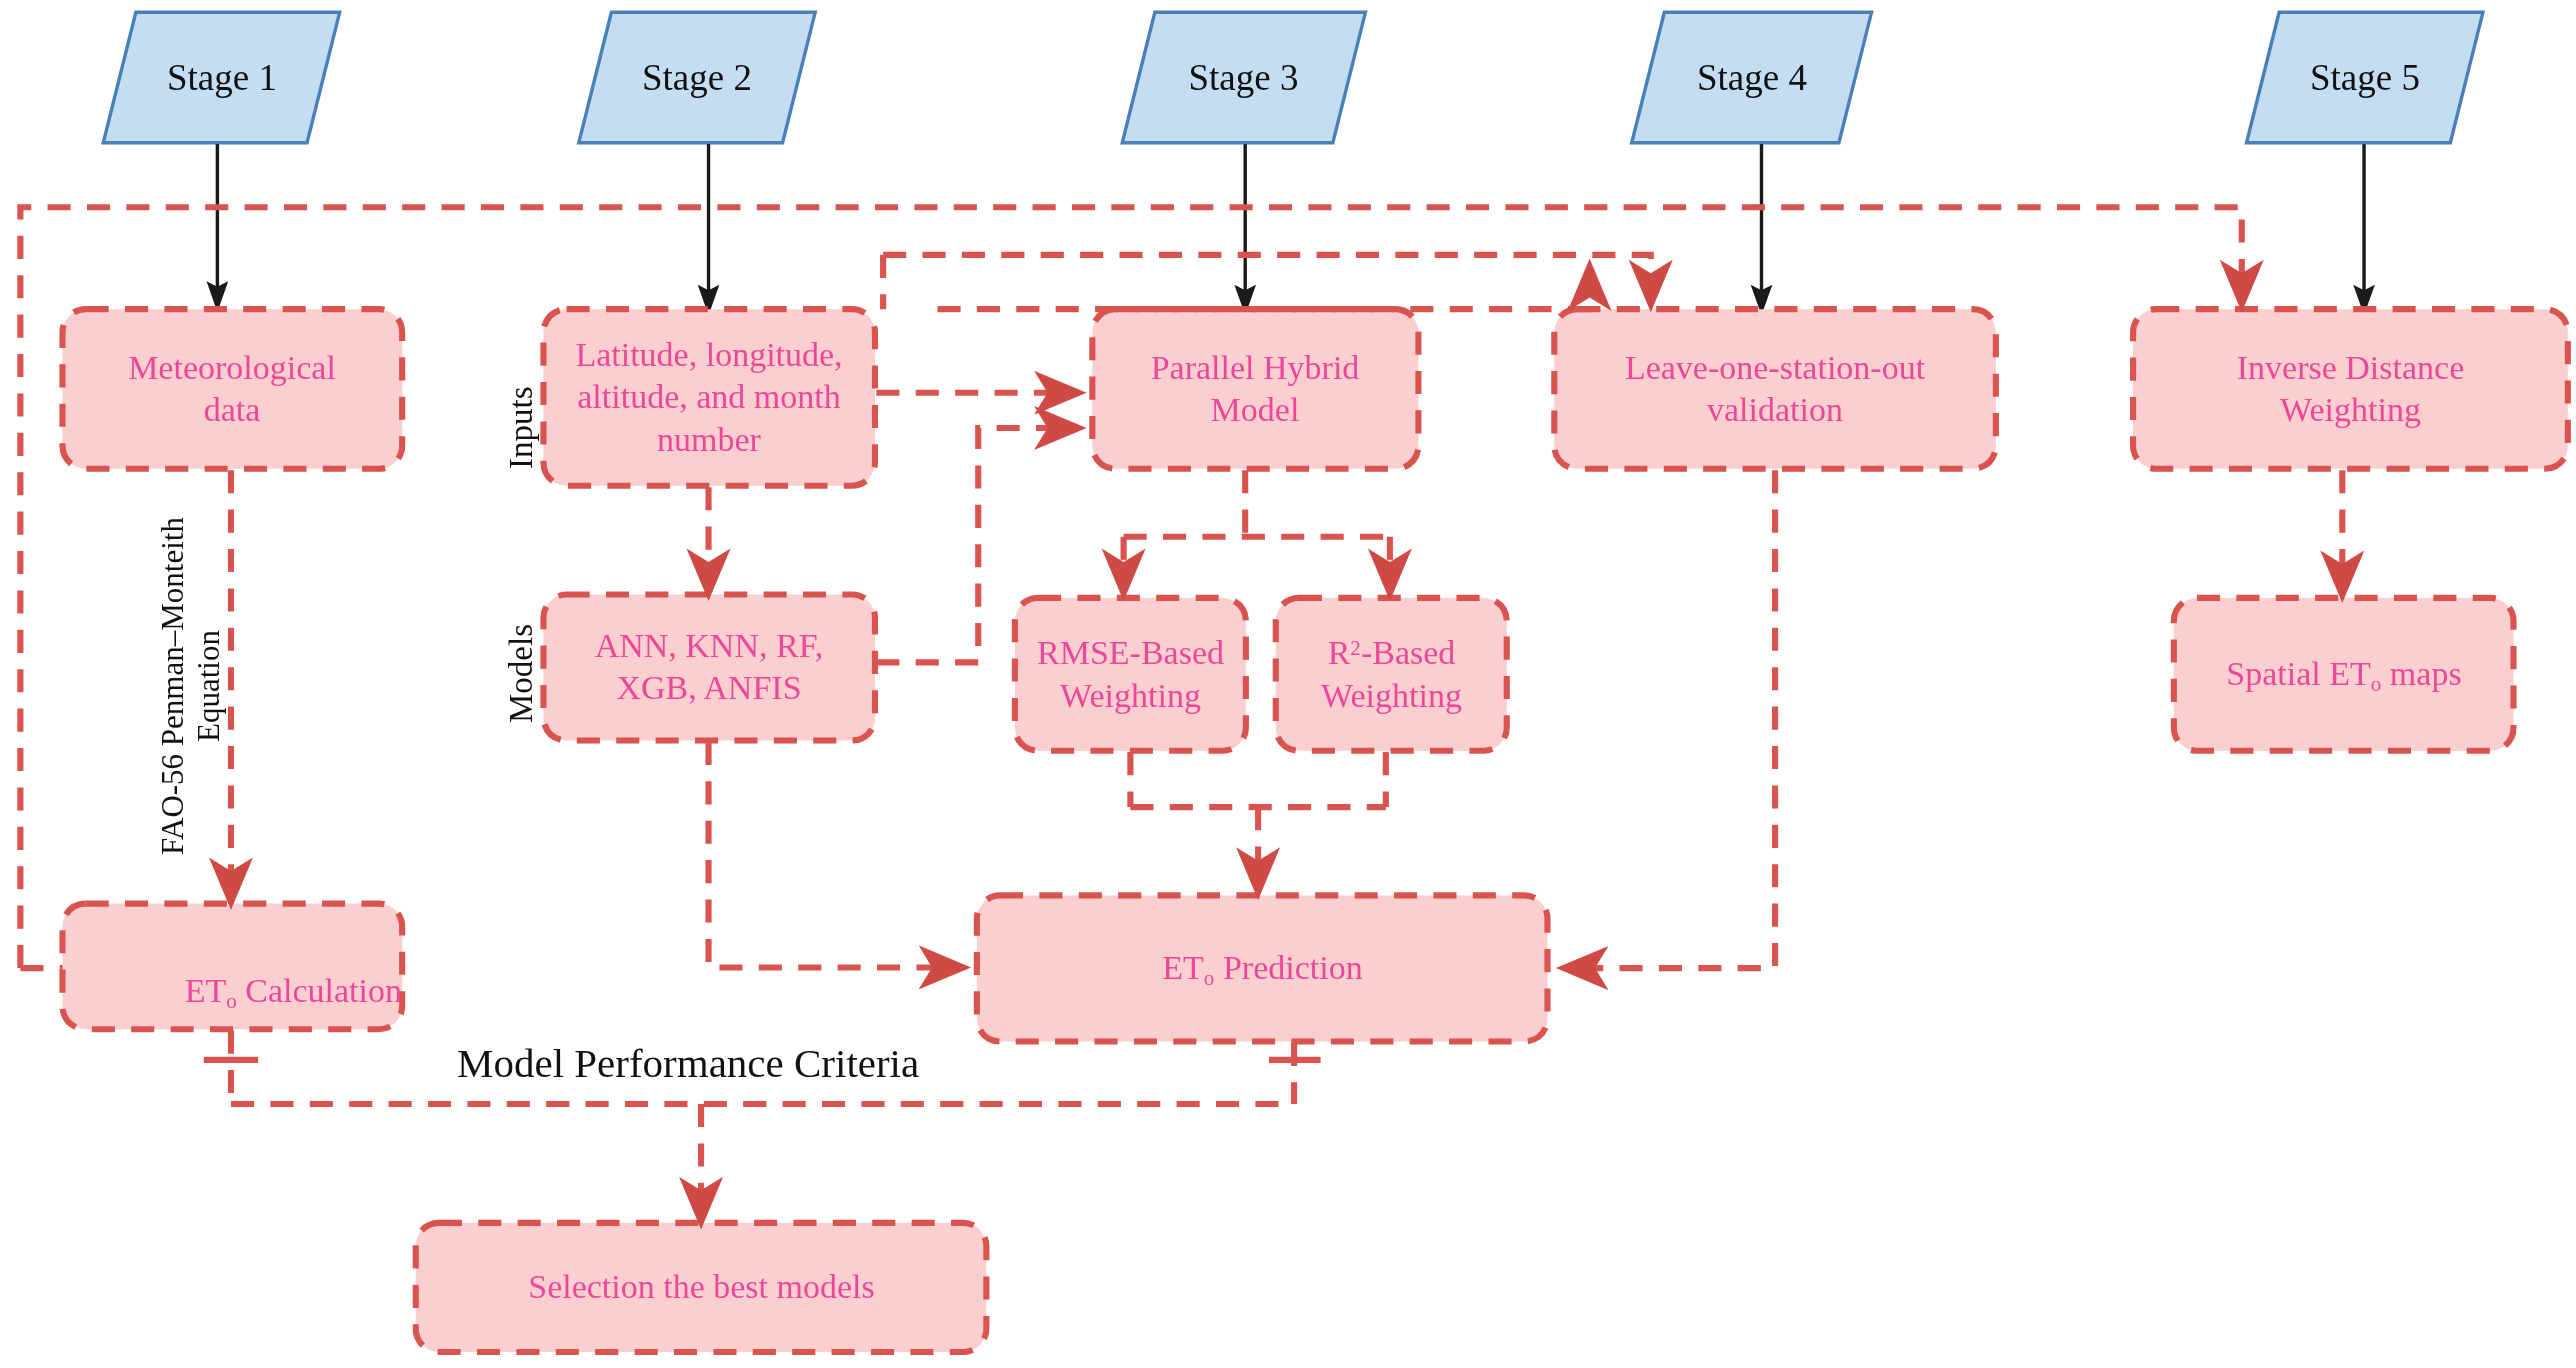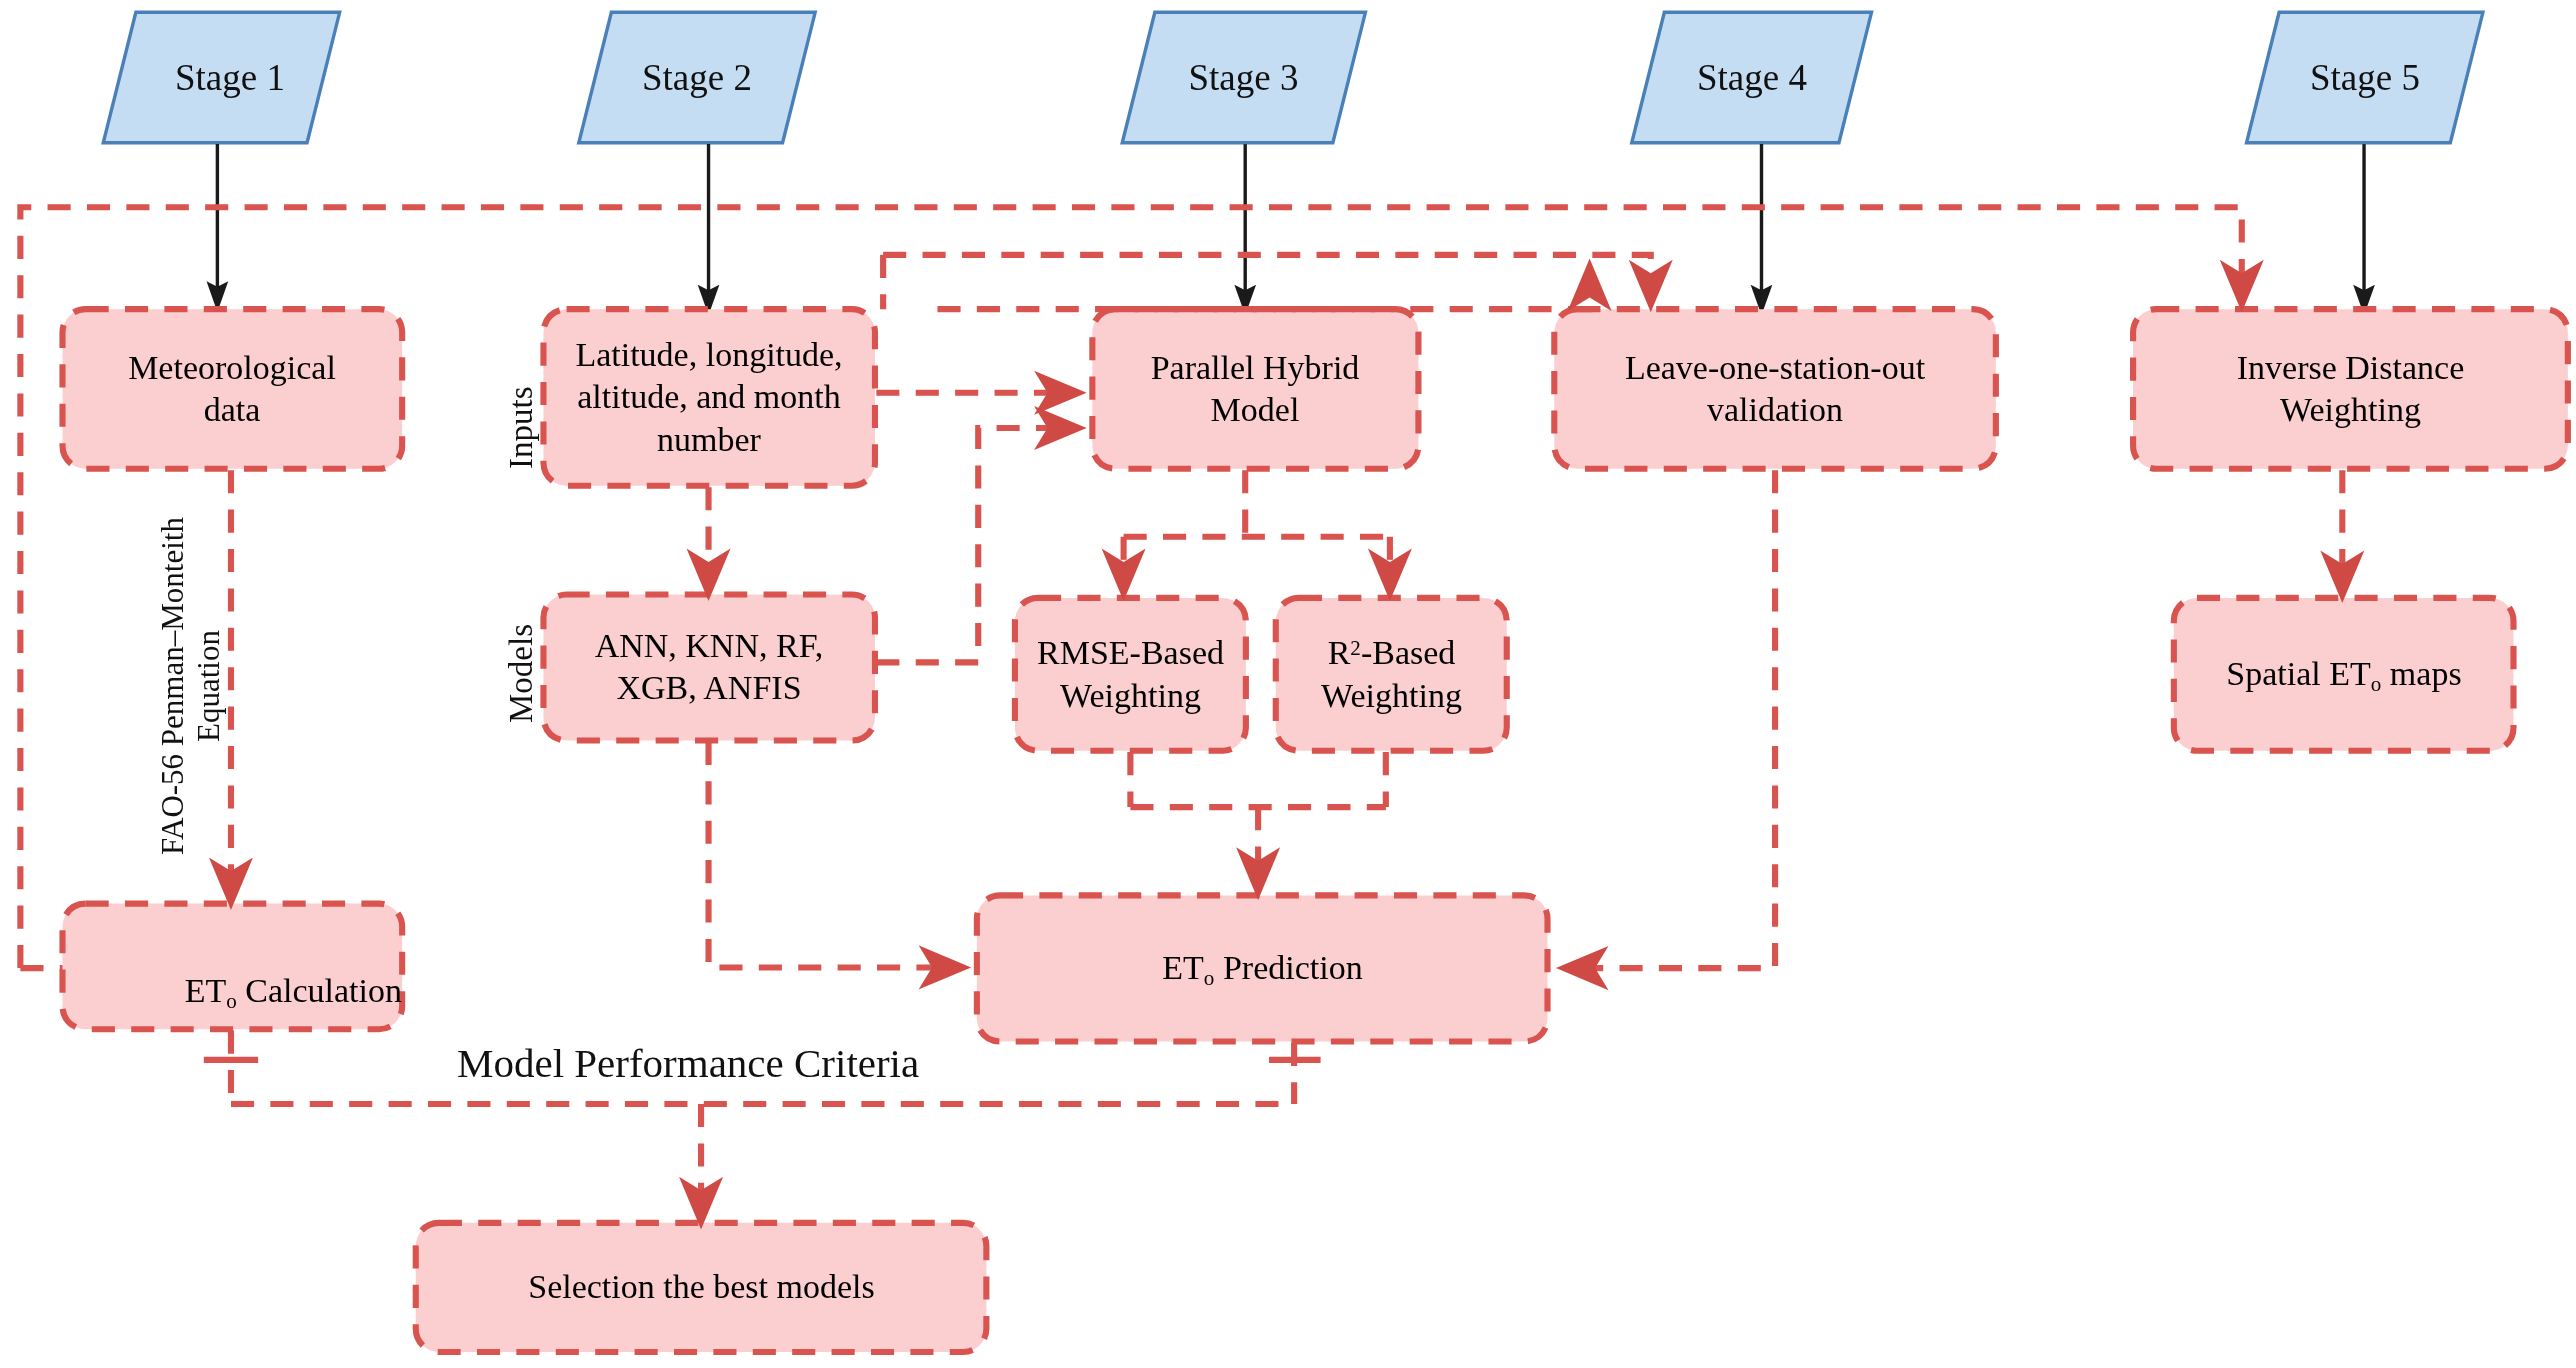--- a/index.html
+++ b/index.html
@@ -12,21 +12,21 @@
     position:absolute;
     display:flex;align-items:center;justify-content:center;
     color:#111;font-size:37px;font-family:"Liberation Serif", serif;
     pointer-events:none;
   }
   
   .box-label{
     position:absolute;
     display:flex;align-items:center;justify-content:center;
     text-align:center;line-height:1.25;
-    color:#000000;font-size:34px;font-family:"Liberation Serif", serif;
+    color:#ec4899;font-size:34px;font-family:"Liberation Serif", serif;
     pointer-events:none;
   }
   .box-label sub{font-size:0.62em;vertical-align:baseline;position:relative;top:0.28em;}
   .box-label sup{font-size:0.62em;vertical-align:baseline;position:relative;top:-0.45em;}
 
   
   .free-text{
     position:absolute;color:#111;font-size:34px;
     font-family:"Liberation Serif", serif;white-space:nowrap;
   }
@@ -119,21 +119,21 @@
       <path d="M340,1625 L1905,1625"></path>
       <path d="M1032,1625 L1032,1770" marker-end="url(#ah-red)"></path>
     </g>
 
     <g stroke="#d9534f" stroke-width="9" fill="none">
       <line x1="300" y1="1560" x2="380" y2="1560"></line>
       <line x1="1868" y1="1560" x2="1944" y2="1560"></line>
     </g>
   </svg>
 
-  <div class="stage-label" style="left:112px;top:12.2px;width:236px;height:130px;">Stage 1</div>
+  <div class="stage-label" style="left:104px;top:12.2px;width:236px;height:130px;">Stage 1</div>
   <div class="stage-label" style="left:579px;top:12.2px;width:236px;height:130px;">Stage 2</div>
   <div class="stage-label" style="left:1122px;top:12.2px;width:243px;height:130px;text-align:center;">Stage 3</div>
   <div class="stage-label" style="left:1632px;top:12.2px;width:240px;height:130px;">Stage 4</div>
   <div class="stage-label" style="left:2247px;top:12.2px;width:236px;height:130px;">Stage 5</div>
 
   <div class="box-label" style="left:62px;top:309px;width:340px;height:160px;">
     <span>
       <span>Meteorological</span><br>
       <span>data</span>
     </span>

